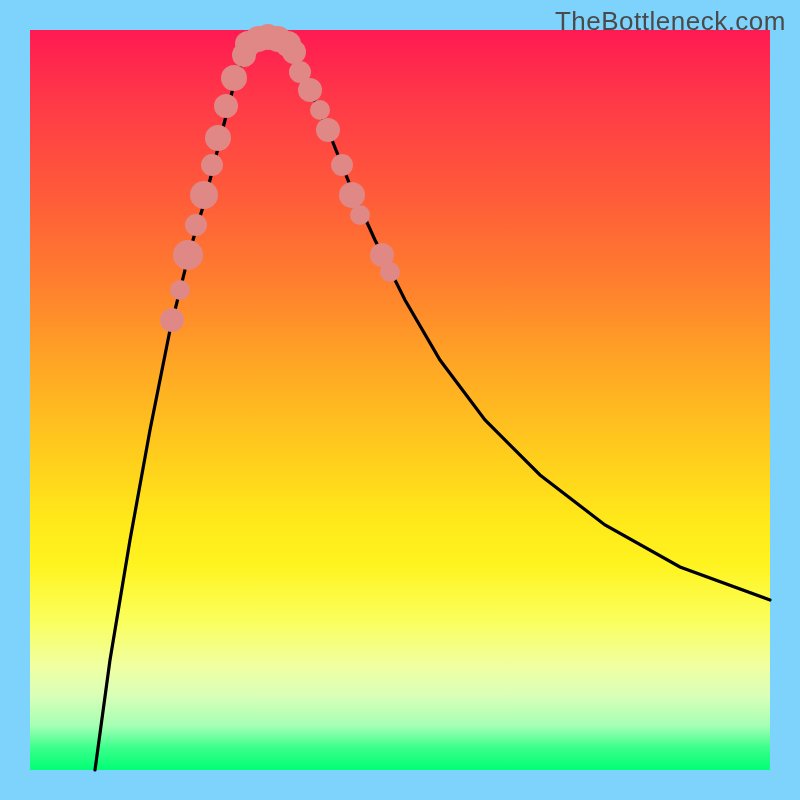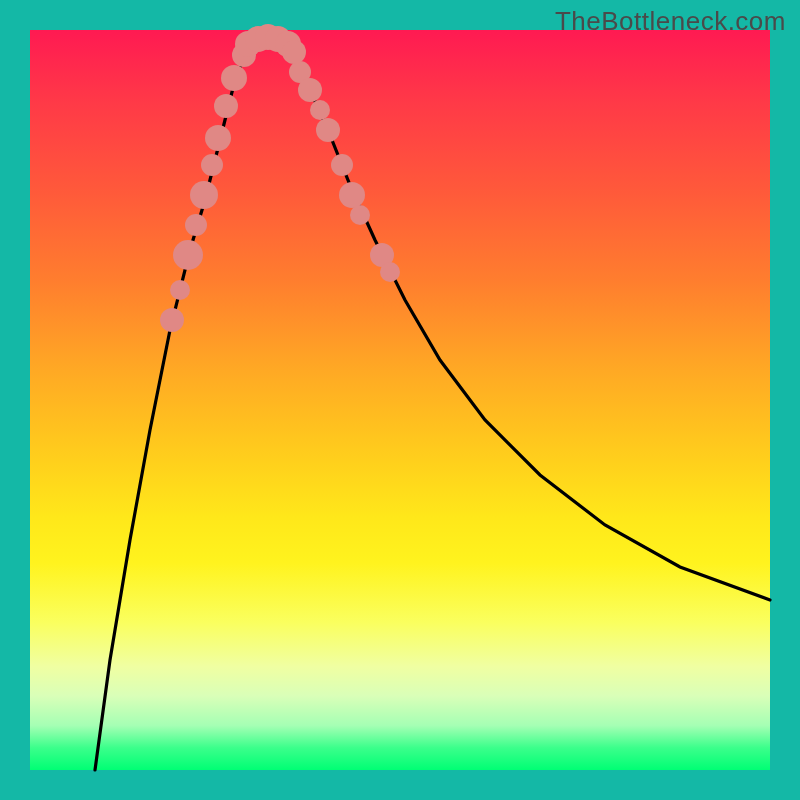--- a/index.html
+++ b/index.html
@@ -8,21 +8,21 @@
     width: 800px;
     height: 800px;
     overflow: hidden;
     font-family: Arial, Helvetica, sans-serif;
     background: #000;
   }
   .frame {
     position: relative;
     width: 800px;
     height: 800px;
-    background: #14b8a6;
+    background: #7dd3fc;
   }
   .plot-area {
     position: absolute;
     left: 30px;
     top: 30px;
     width: 740px;
     height: 740px;
     
     background: linear-gradient(
       to bottom,

